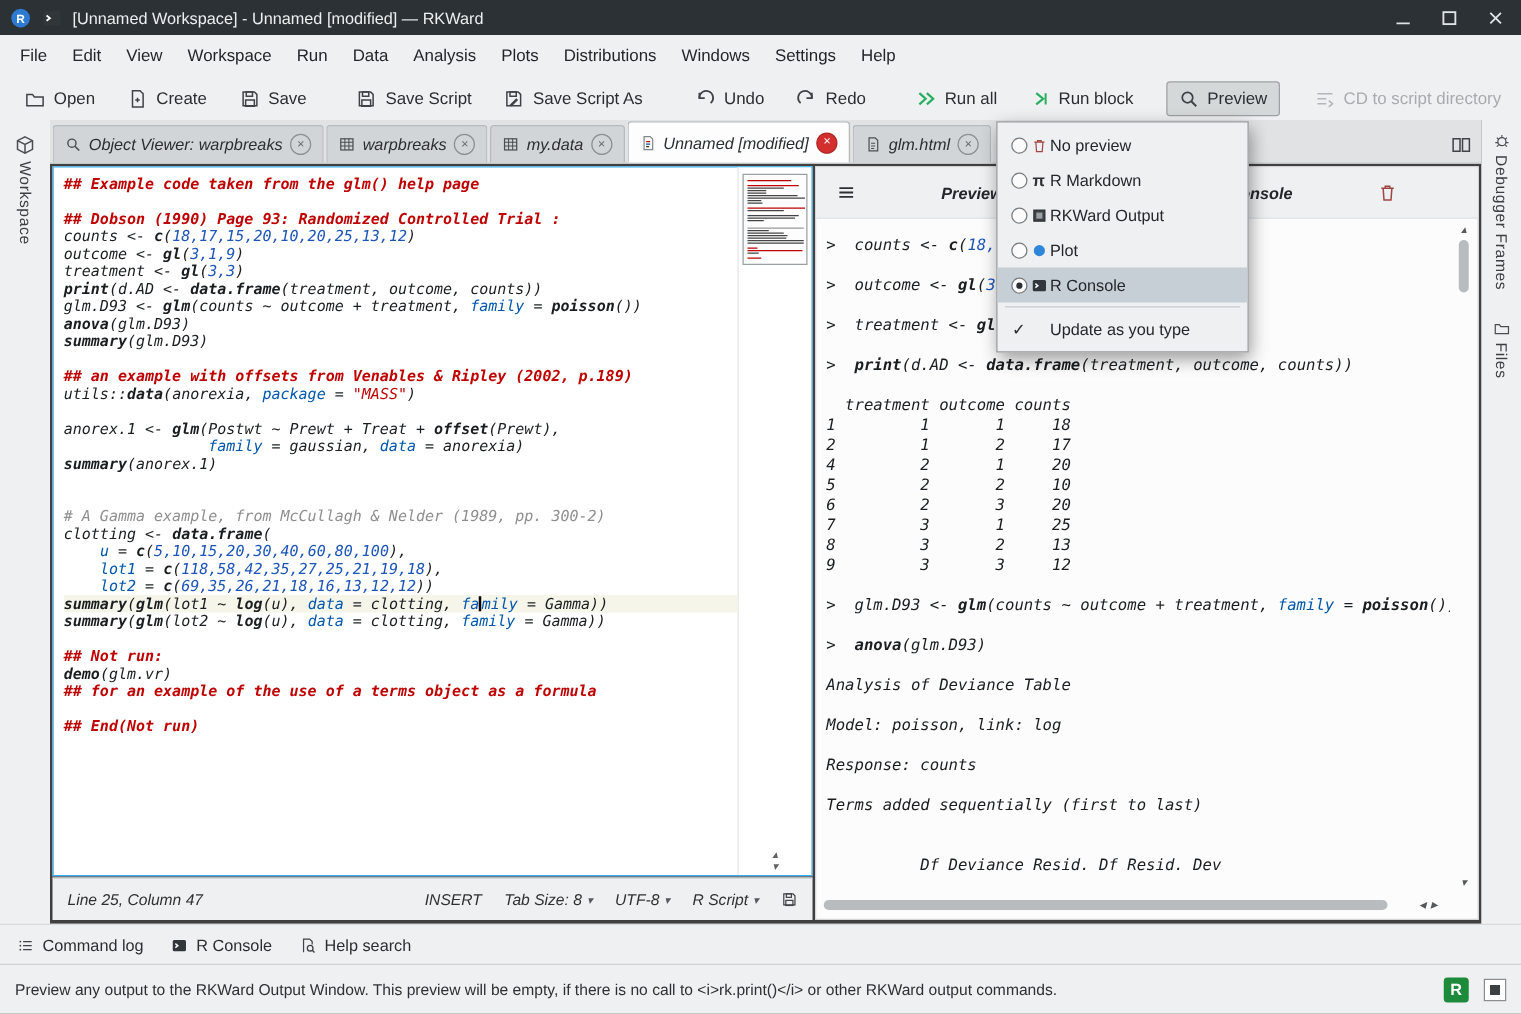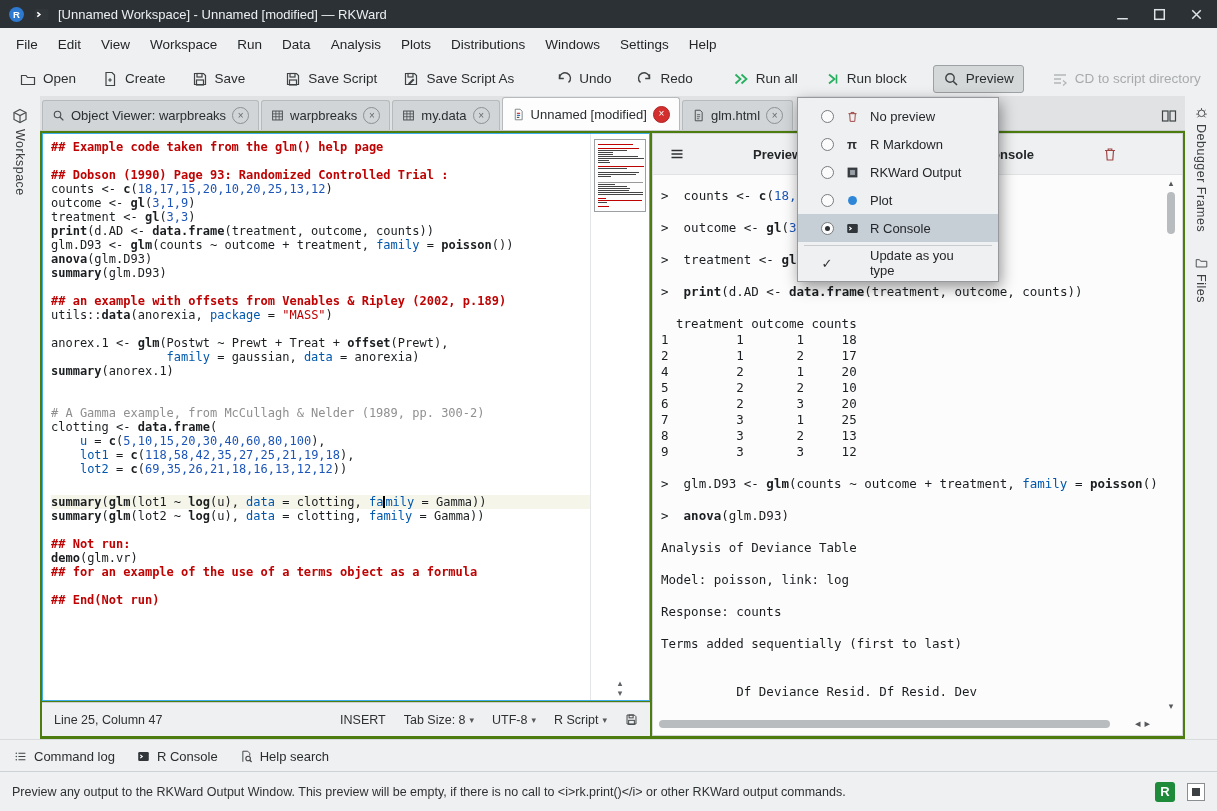--- a/index.html
+++ b/index.html
@@ -37,40 +37,40 @@
     border-right:1px solid #dadcdd;display:flex;flex-direction:column;align-items:center;
     padding-top:12px;gap:6px;}
   .rightdock{position:absolute;top:96px;right:0;width:32px;bottom:71px;background:#eff0f1;
     border-left:1px solid #dadcdd;display:flex;flex-direction:column;align-items:center;
     padding-top:10px;gap:24px;}
   .vlabel{writing-mode:vertical-rl;font-size:12.5px;color:#3c3f41;letter-spacing:.5px;}
   .dock-btn{display:flex;flex-direction:column;align-items:center;gap:5px;color:#3c3f41;}
   .dock-btn .icon{color:#4a4e50;}
 
   
-  .center{position:absolute;left:40px;right:32px;top:96px;bottom:71px;background:#4d7c0f;}
+  .center{position:absolute;left:40px;right:32px;top:96px;bottom:71px;background:#404040;font-style:italic;}
   .tabbar{position:absolute;top:0;left:0;right:0;height:34px;display:flex;align-items:flex-end;
     background:#e0e2e3;border-bottom:1px solid #c6c9cb;padding-left:2px;}
   .tab{height:29px;display:flex;align-items:center;gap:6px;padding:0 9px;background:#d2d5d7;
     border:1px solid #b7babc;border-bottom:none;font-size:13px;color:#2b2e30;
     border-radius:3px 3px 0 0;margin-right:2px;white-space:nowrap;}
   .tab .icon{color:#4a4e50;}
   .tab.active{background:#fdfdfd;height:32px;}
   .tab-close{width:15px;height:15px;border-radius:50%;border:1px solid #8c9092;color:#65696b;
     display:flex;align-items:center;justify-content:center;font-size:10px;line-height:1;}
   .tab.active .tab-close{background:#d32f2f;border-color:#b02424;color:#fff;}
   .split-btn{margin-left:auto;margin-bottom:6px;padding:0 8px;color:#3f4345;}
 
   
   .editor{position:absolute;left:2px;top:37px;width:608px;bottom:39px;background:#fff;
     border:1px solid #3daee9;display:flex;box-sizing:border-box;}
   .code-scroll{flex:1;overflow:hidden;padding:6px 0 0 8px;
     font-family:"DejaVu Sans Mono",monospace;font-size:12px;}
   .cline{height:14px;line-height:14px;white-space:pre;}
-  .cline.current{background:#f5f5ea;margin-top:19px;}
+  .cline.current{background:#f5f5ea;}
   .sg-t{color:#1b1e20;}
   .sg-f{color:#1b1e20;font-weight:bold;}
   .sg-n{color:#1c55b8;}
   .sg-a{color:#0057ae;}
   .sg-s{color:#bf0303;}
   .sg-h{color:#bf0303;font-weight:bold;}
   .sg-c{color:#8f8f8f;}
   .caret{display:inline-block;width:2px;height:12px;background:#000;vertical-align:-2px;}
   .mm-col{width:58px;border-left:1px solid #e4e6e7;position:relative;background:#fff;}
   .mm-thumb{position:absolute;top:5px;left:3px;right:3px;border:1px solid #9aa0a3;
@@ -100,22 +100,22 @@
   .v-scroll{position:absolute;top:44px;right:4px;bottom:24px;width:14px;}
   .v-thumb{position:absolute;top:14px;left:3px;width:8px;height:42px;background:#b9bcbe;border-radius:4px;}
   .v-arrow{position:absolute;left:0;right:0;text-align:center;color:#55595b;font-size:9px;}
   .h-scroll{position:absolute;left:4px;right:26px;bottom:4px;height:14px;}
   .h-thumb{position:absolute;left:2px;top:3px;right:46px;height:8px;background:#b9bcbe;border-radius:4px;}
   .h-arrows{position:absolute;right:2px;top:0;color:#55595b;font-size:11px;letter-spacing:4px;}
 
   
   .pmenu{position:absolute;left:797px;top:97px;width:200px;background:#eff0f1;
     border:1px solid #97999c;box-shadow:2px 5px 14px rgba(0,0,0,.42);z-index:50;padding:4px 0;}
-  .pm-item{height:28px;display:flex;align-items:center;padding:0 22px;font-size:13px;
-    color:#24272a;gap:9px;}
+  .pm-item{height:28px;display:flex;align-items:center;padding:0 10px;font-size:13px;
+    color:#24272a;}
   .pm-item.hl{background:#c6ced6;}
   .pm-radio{width:13px;height:13px;border:1px solid #787c7e;border-radius:50%;
     background:#fbfbfb;position:relative;flex:none;box-sizing:border-box;}
   .pm-radio.on::after{content:"";position:absolute;inset:3px;background:#2d3032;border-radius:50%;}
   .pm-slot1{width:14px;flex:none;display:flex;justify-content:center;}
   .pm-iconslot{width:18px;flex:none;display:flex;justify-content:center;color:#3f4345;}
   .pm-sep{height:1px;background:#c9ccce;margin:3px 6px;}
   .pm-check{color:#2d3032;font-size:13px;}
 
   

